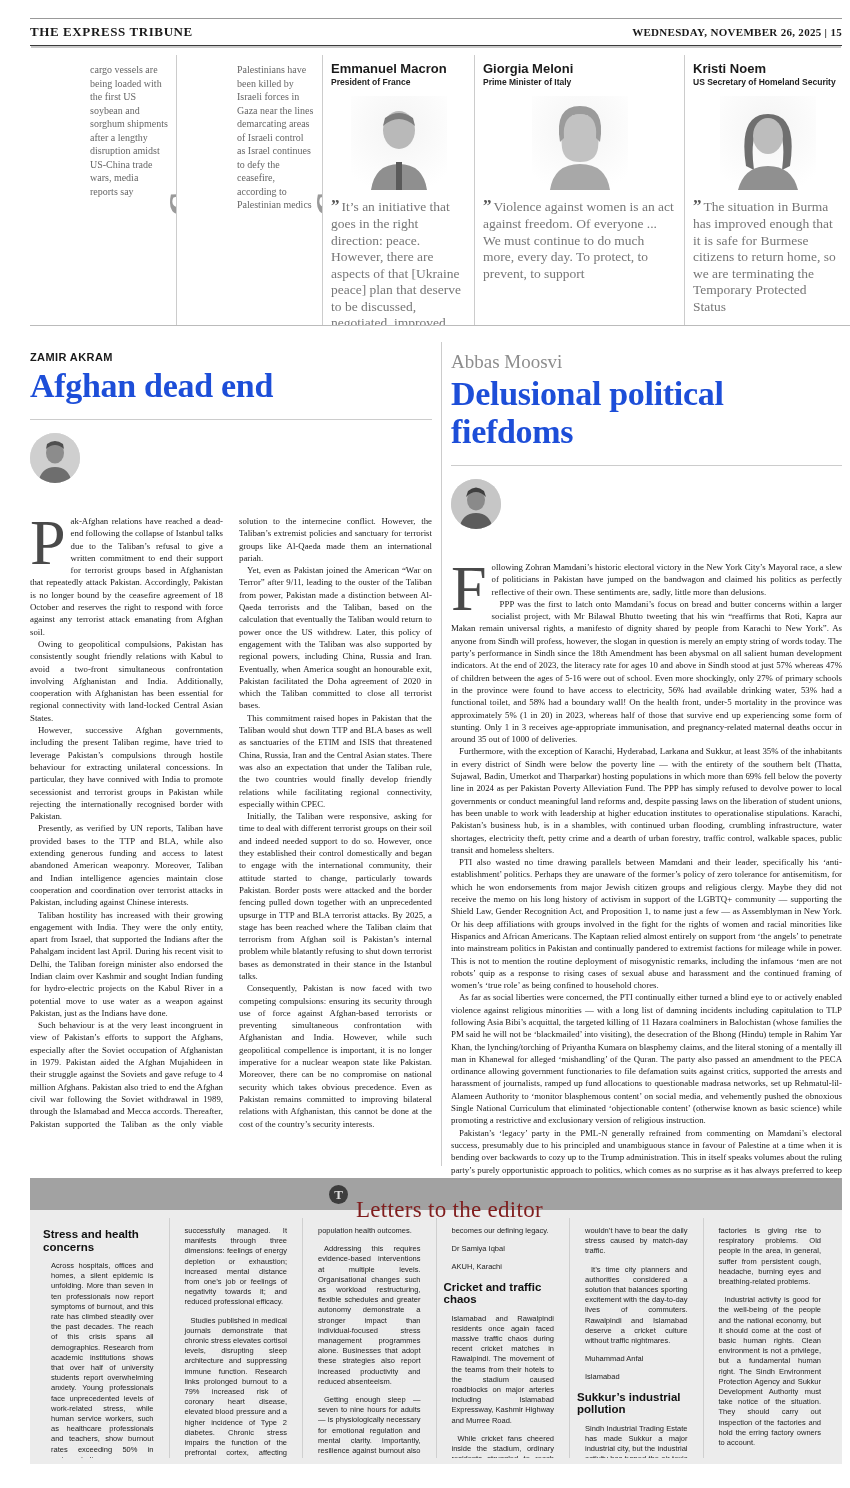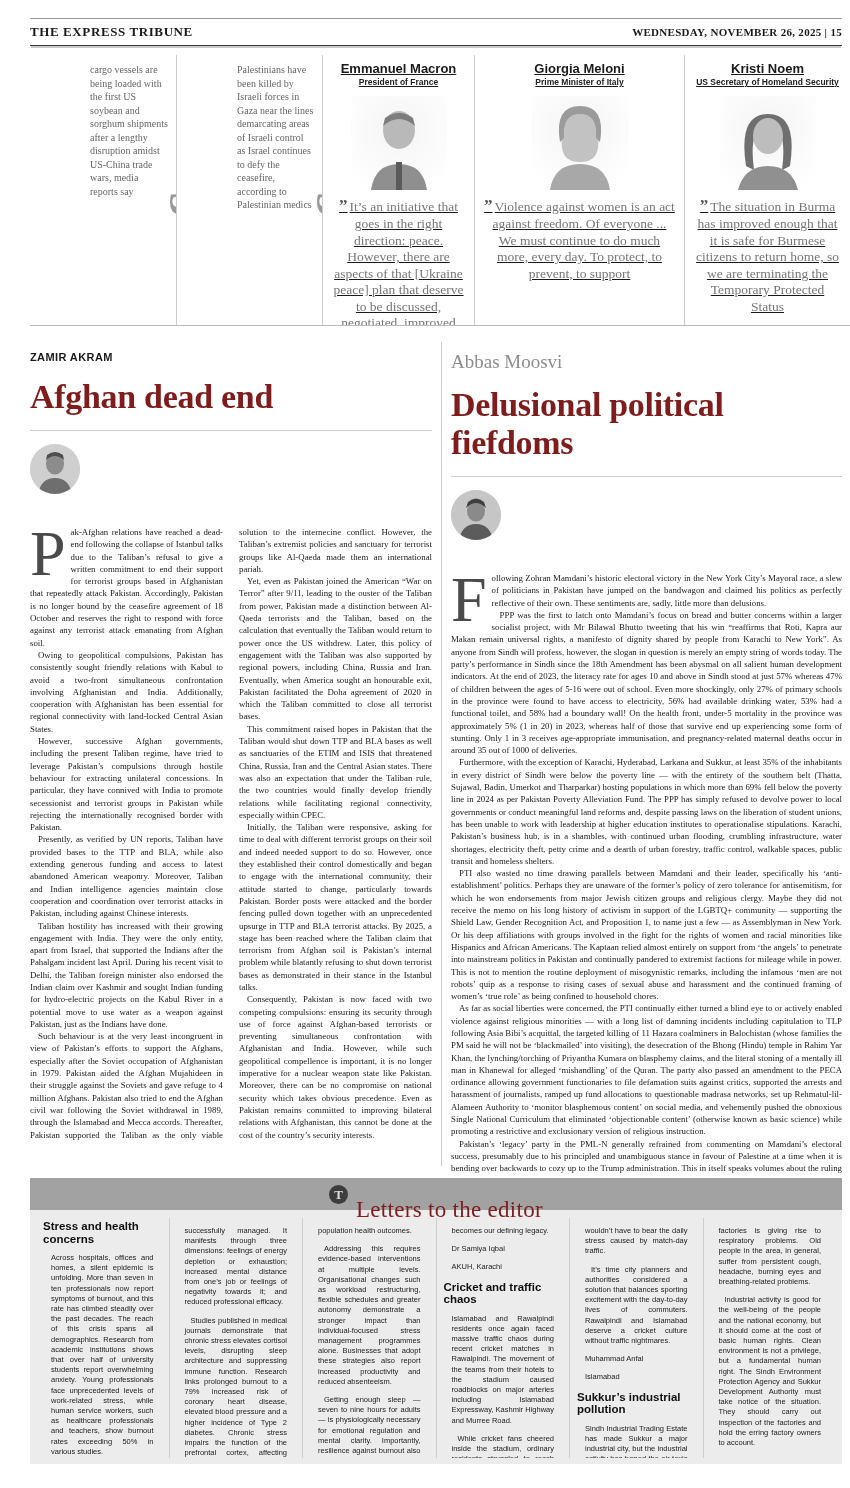--- a/index.html
+++ b/index.html
@@ -17,38 +17,38 @@
   
   .quotes-strip{position:absolute;left:30px;right:0;top:55px;height:270px;
     display:flex;border-bottom:1px solid #bbb;}
   .cell{border-left:1px solid #ccc;box-sizing:border-box;padding:4px 8px;overflow:hidden;}
   .cell:first-child{border-left:none;}
   .brief{width:146px;flex:0 0 146px;display:flex;}
   .brief .numwrap{width:52px;flex:0 0 52px;display:flex;justify-content:center;}
   .brief .num{font:bold 46px/46px "Liberation Serif",serif;color:#9a9a9a;
     transform:rotate(90deg);transform-origin:50% 55%;margin-top:2px;}
   .brief .btxt{font:10px/13.5px "Liberation Serif",serif;color:#666;padding-top:4px;}
-  .qcell{flex:1;text-align:center;text-decoration:underline;}
+  .qcell{flex:1;}
   .qcell.mac{flex:0 0 152px;}
   .qcell.mel{flex:0 0 210px;}
   .qname{font:bold 13px/16px "Liberation Sans",sans-serif;margin-top:2px;}
   .qtitle{font:bold 8.5px/11px "Liberation Sans",sans-serif;color:#222;}
   .qphoto{width:96px;height:94px;margin:8px auto 6px;position:relative;overflow:hidden;}
   .qtext{font:13.5px/16.5px "Liberation Serif",serif;color:#777;}
   .qmark{font:bold 17px "Liberation Serif",serif;color:#555;padding-right:2px;}
 
   
   .articles{position:absolute;left:30px;right:8px;top:338px;height:838px;}
   .vdiv{position:absolute;left:411px;top:4px;bottom:10px;width:0;border-left:1px solid #ccc;}
   .article{position:absolute;top:13px;}
   .article.left{left:0;width:402px;}
   .article.right{left:421px;width:391px;}
   .kicker-left{font:bold 11px/13px "Liberation Sans",sans-serif;letter-spacing:.4px;}
   .kicker-right{font:19px/21px "Liberation Serif",serif;color:#8d8d8d;}
-  .headline{font:600 34px/38px "Liberation Serif",serif;color:#7f1d1d;margin-top:14px;letter-spacing:-.3px;}
+  .headline{font:600 34px/38px "Liberation Serif",serif;color:#1d4ed8;margin-top:3px;letter-spacing:-.3px;}
   .headrule{border-bottom:1px solid #ccc;margin-top:14px;}
   .author-photo{width:50px;height:50px;border-radius:50%;overflow:hidden;margin-top:13px;background:#d8d8d8;}
   .body{margin-top:32px;overflow:hidden;}
   .body-cols{column-count:2;column-gap:16px;height:648px;}
   .article p{font:8.8px/12.3px "Liberation Serif",serif;text-align:justify;margin:0;text-indent:8px;}
   .article p.lead{text-indent:0;}
   .dropcap{float:left;font:64px/50px "Liberation Serif",serif;color:#4a4a4a;margin:3px 5px 0 0;}
   .byline-right{font:bold 9.5px/12px "Liberation Sans",sans-serif;margin-top:16px;}
   .right-body{height:628px;overflow:hidden;margin-top:32px;}
 
@@ -56,21 +56,21 @@
   .letters{position:absolute;left:30px;right:8px;top:1178px;height:286px;}
   .banner{height:32px;background:#a2a2a2;display:flex;align-items:center;justify-content:center;gap:8px;}
   .banner-title{font:23px/26px "Liberation Serif",serif;color:#7f1d1d;letter-spacing:.3px;margin-top:32px;}
   .t-logo{width:19px;height:19px;border-radius:50%;background:#3d3d3d;color:#ddd;
     font:bold 13px/19px "Liberation Serif",serif;text-align:center;}
   .letters-body{background:#ececec;height:254px;box-sizing:border-box;display:flex;padding:8px 6px 6px;}
   .lcol{flex:1;padding:0 7px;border-left:1px solid #cfcfcf;overflow:hidden;}
   .lcol:first-child{border-left:none;}
   .lcol p{font:7.5px/10.2px "Liberation Sans",sans-serif;text-align:justify;margin:8px;color:#222;}
   .lcol p + p{text-indent:6px;}
-  .lhead{font:bold 11.5px/12.5px "Liberation Sans",sans-serif;margin:2px 0 5px;color:#111;}
+  .lhead{font:bold 11.5px/12.5px "Liberation Sans",sans-serif;margin:10px 0 5px;color:#111;}
   .lhead.mid{margin-top:7px;}
   .sig{text-align:right;font-weight:bold;text-indent:0 !important;margin-top:2px !important;}
   .sig.loc{margin-top:0 !important;}
   .lfoot{border-top:1px solid #8a8a8a;margin-top:8px;padding-top:6px;font-weight:bold;}
 
   
   .sil{width:100%;height:100%;display:block;}
 </style>
 </head>
 <body>

